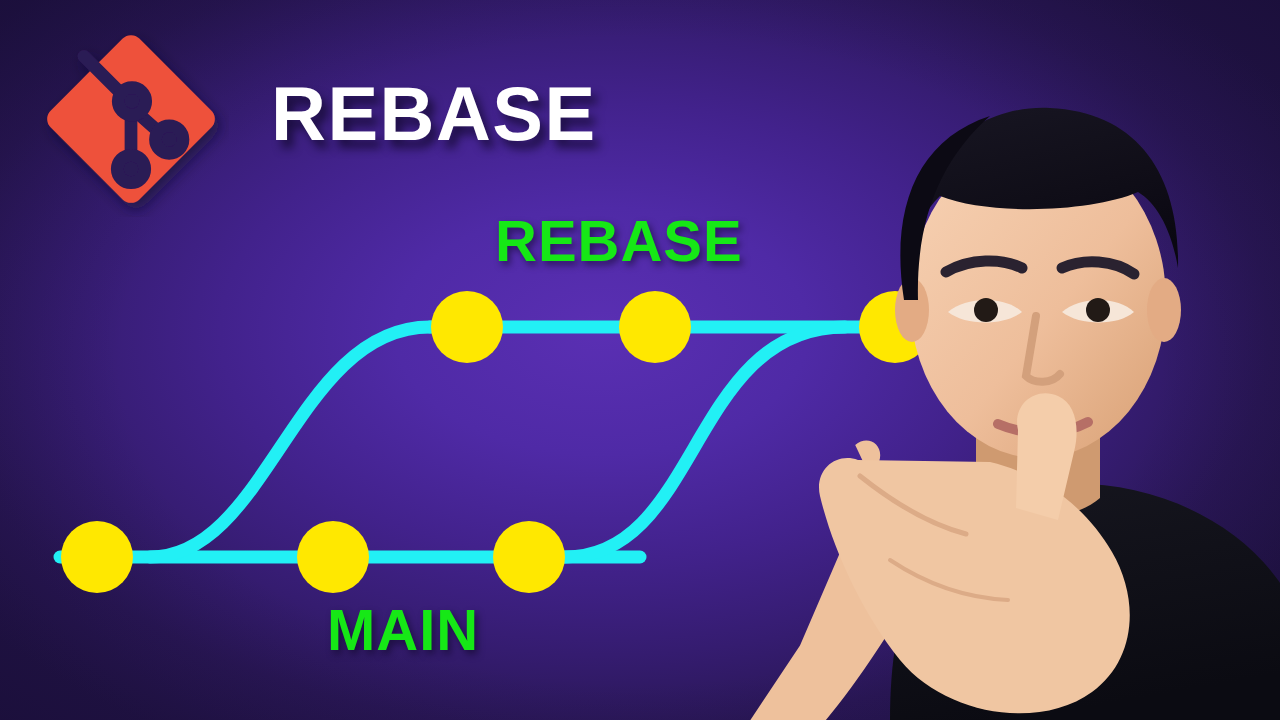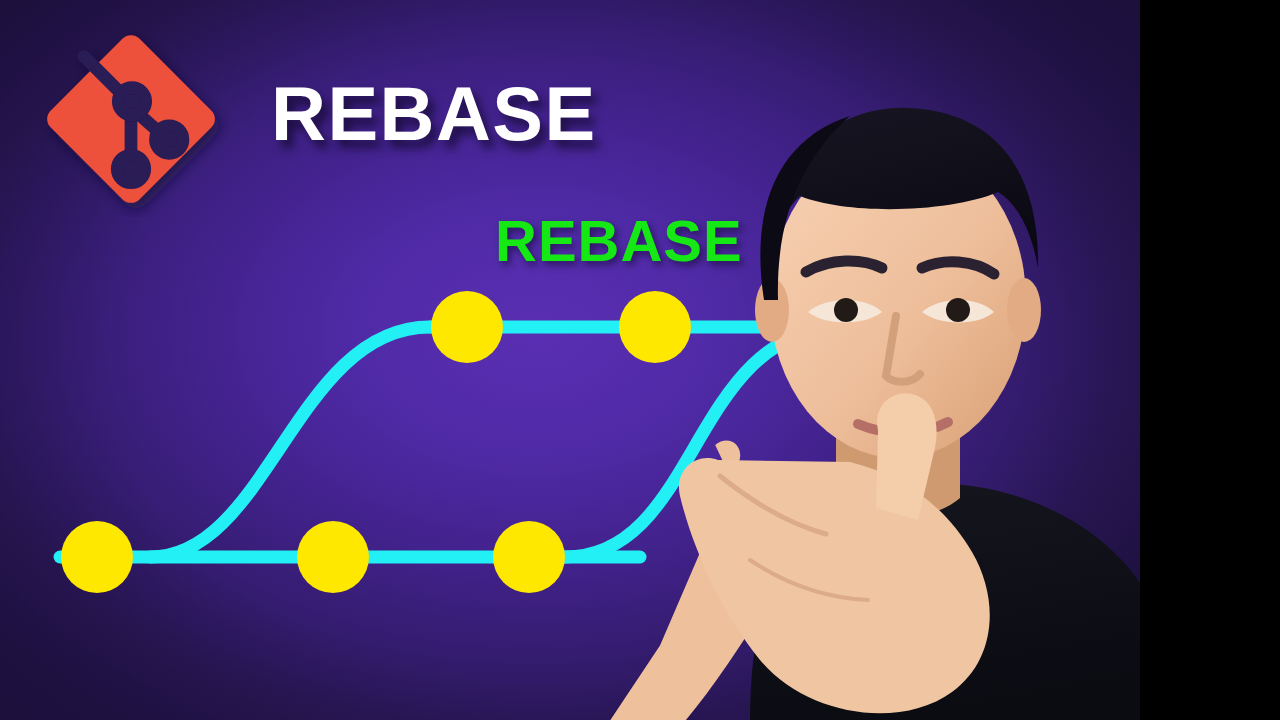--- a/index.html
+++ b/index.html
@@ -2,21 +2,21 @@
 <html><head>
 <meta charset="utf-8">
 <style>
   html, body {
     margin: 0;
     padding: 0;
     background: #000;
   }
   #stage {
     position: relative;
-    width: 1140px;
+    width: 1280px;
     height: 720px;
     overflow: hidden;
     font-family: "Liberation Sans", sans-serif;
     background: #2b1c52;
   }
   
   .bg {
     position: absolute;
     inset: 0;
     background:
@@ -146,20 +146,21 @@
         <circle cx="655" cy="327" r="36"></circle>
         <circle cx="895" cy="327" r="36"></circle>
         <circle cx="97" cy="557" r="36"></circle>
         <circle cx="333" cy="557" r="36"></circle>
         <circle cx="529" cy="557" r="36"></circle>
       </g>
     </svg>
   </div>
 
   <div class="label label-branch" style="color: rgb(22, 232, 22);">REBASE</div>
+  <div class="label label-main" style="color: rgb(22, 232, 22);">MAIN</div>
 
   <div class="presenter">
     <svg viewBox="0 0 540 720" xmlns="http://www.w3.org/2000/svg">
       <defs>
         <linearGradient id="skin" x1="0" y1="0" x2="1" y2="1">
           <stop offset="0%" stop-color="#f7d2b4"></stop>
           <stop offset="55%" stop-color="#eebe9b"></stop>
           <stop offset="100%" stop-color="#d8a074"></stop>
         </linearGradient>
         <linearGradient id="hairG" x1="0" y1="0" x2="0.4" y2="1">

